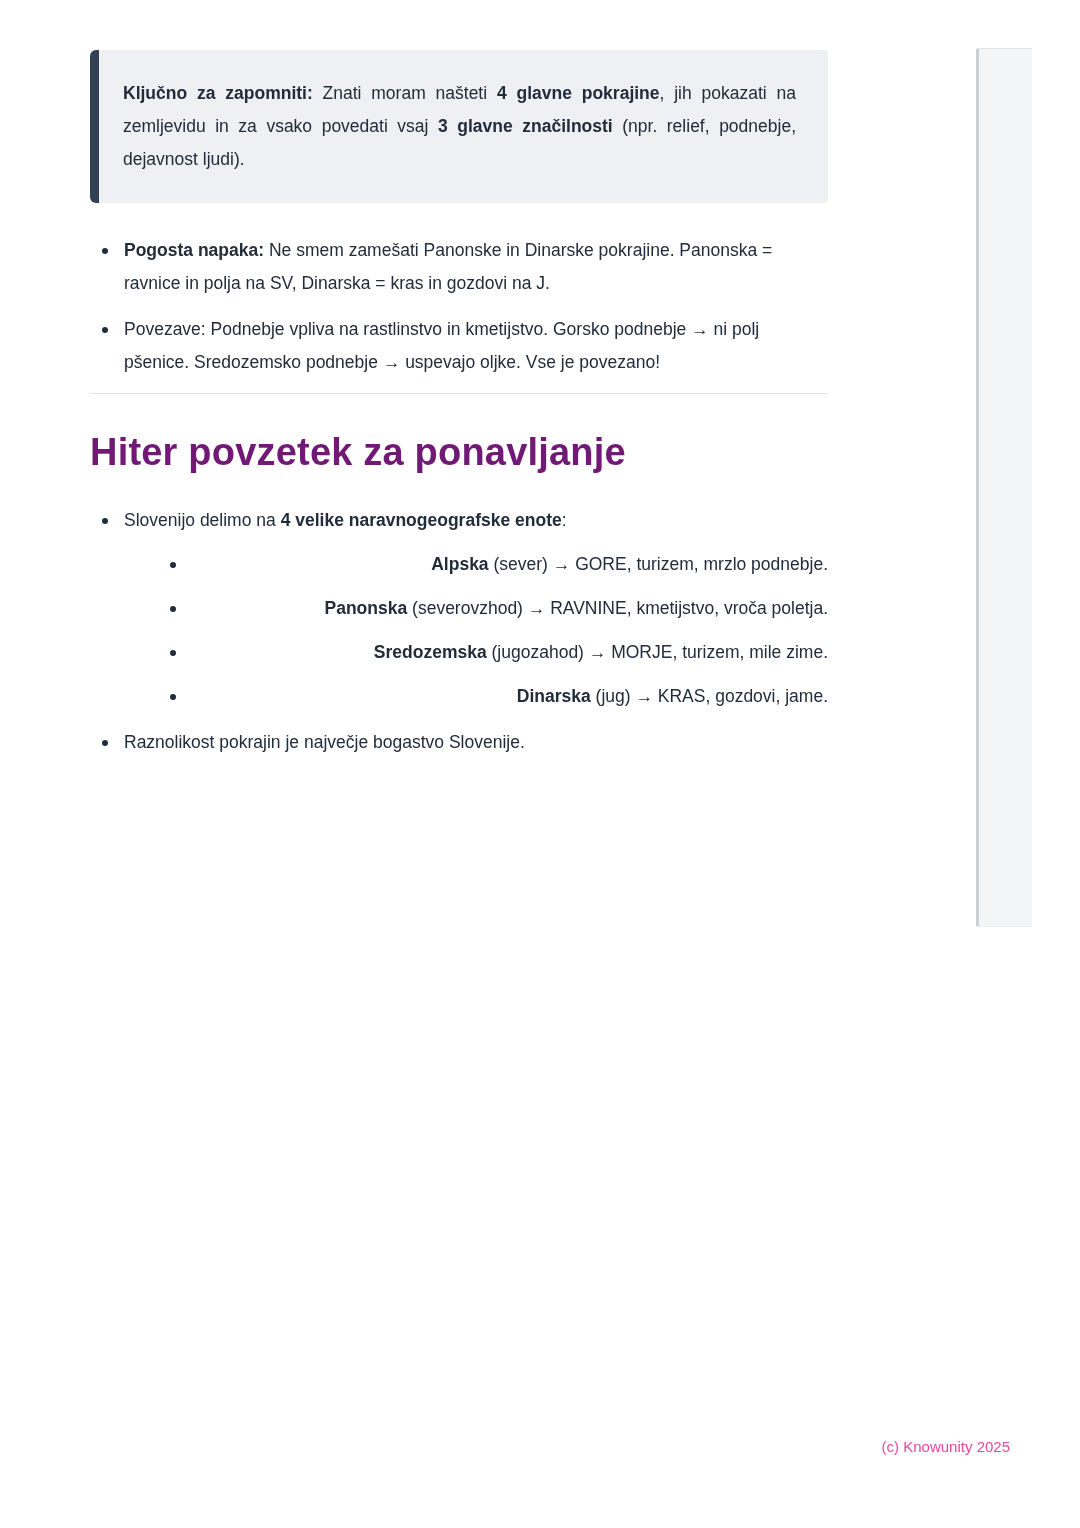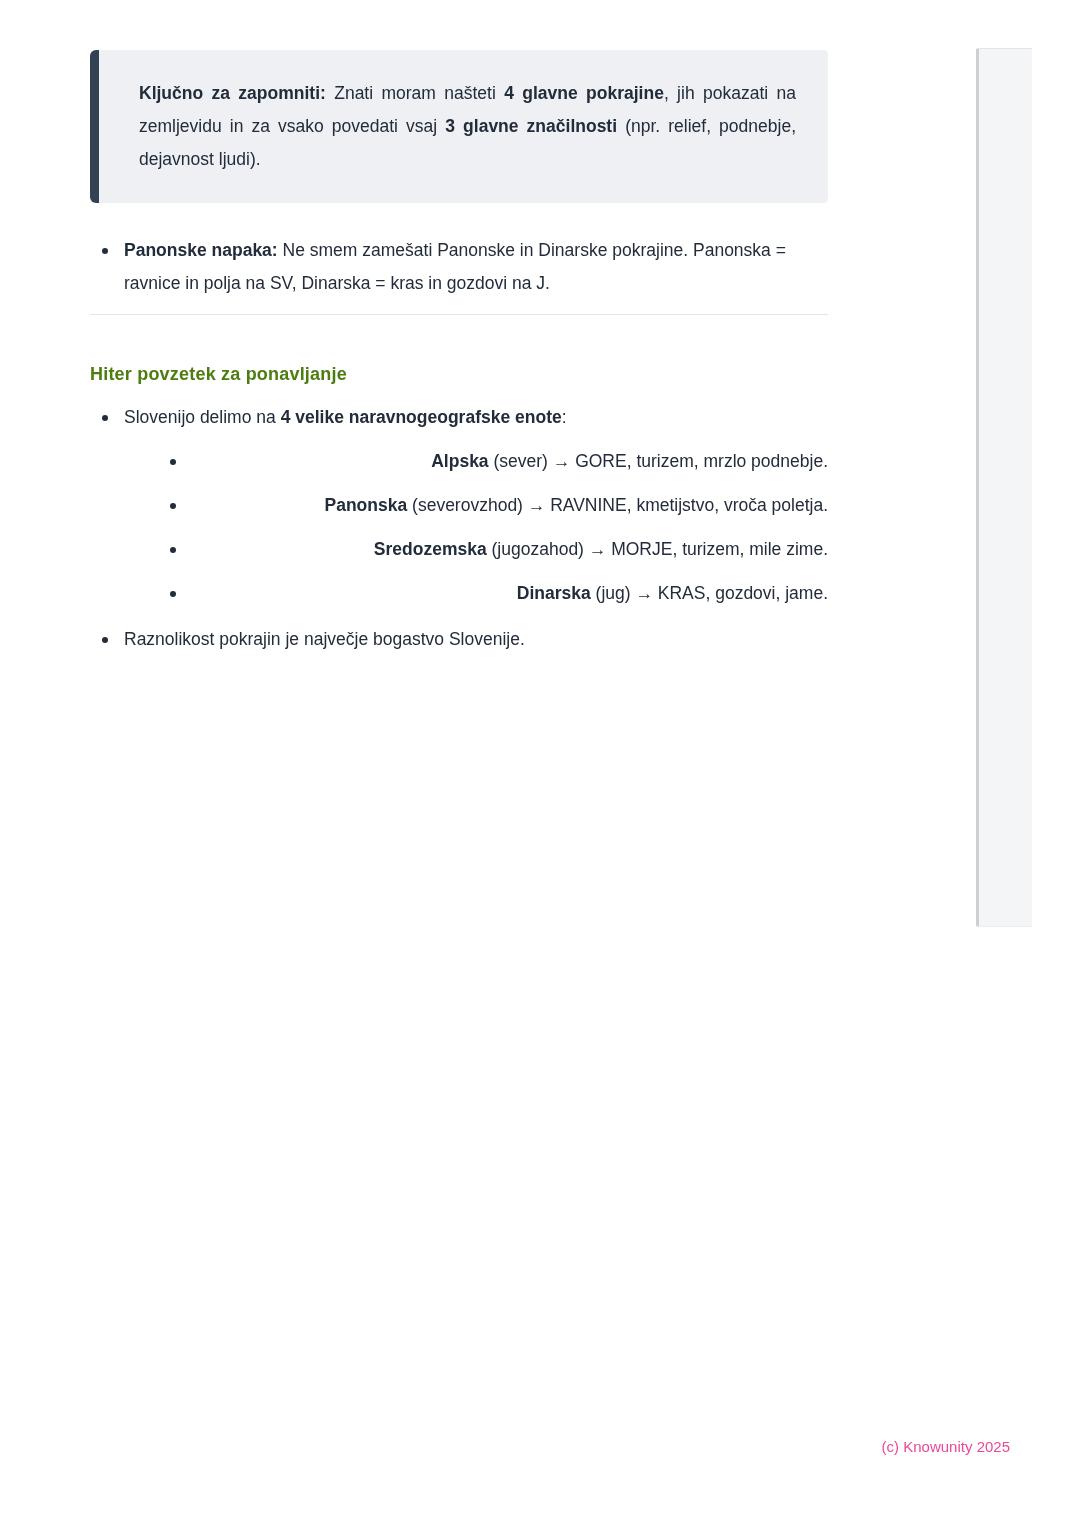--- a/index.html
+++ b/index.html
@@ -10,21 +10,21 @@
   }
   .page { position:relative; width:1080px; height:1528px; overflow:hidden; background:#ffffff; }
 
   .content { position:absolute; left:90px; top:50px; width:738px; }
 
   
   .callout { display:flex; align-items:stretch; }
   .callout-bar { flex:none; width:9px; background:#334155; border-radius:6px 0 0 6px; }
   .callout-body {
     flex:1; background:#eef0f3; border-radius:0 4px 4px 0;
-    padding:27px 32px 27px 40px;
+    padding:27px 32px 27px 24px;
     font-size:17.5px; line-height:33px; color:#232c3b;
     text-align:justify;
   }
 
   
   ul.notes { list-style:none; }
   ul.notes > li {
     position:relative; padding-left:34px;
     font-size:17.5px; line-height:33px; color:#232c3b;
     margin-bottom:13px;
@@ -36,25 +36,25 @@
   ul.top-notes { margin-top:31px; }
   ul.nested { margin-top:11px; margin-left:34px;text-align:right; }
   ul.nested > li { margin-bottom:11px; }
   .summary-notes > li.spaced { margin-top:19px; }
 
   .b { font-weight:700; }
 
   .divider { border:none; border-top:1px solid #e3e5e9; margin-top:14px; }
 
   .heading {
-    margin-top:49px;
-    font-size:18px; font-weight:700; color:#4d7c0f;
+    margin-top:37px;
+    font-size:38px; font-weight:700; color:#701a75;
     letter-spacing:0.2px;
   }
-  .summary-notes { margin-top:16px; }
+  .summary-notes { margin-top:30px; }
 
   
   .next-page-edge {
     position:absolute; left:976px; top:48px; width:56px; height:879px;
     background:#f3f5f7;
     border-left:3px solid #ccd0d5;
     border-top:1px solid #e0e3e7;
     border-bottom:1px solid #eceef1;
     border-radius:2px 0 0 2px;
   }
@@ -70,21 +70,22 @@
 <div class="page">
 
   <main class="content">
 
     <aside class="callout">
       <div class="callout-bar"></div>
       <p class="callout-body"><span class="b">Ključno za zapomniti:</span><span> Znati moram našteti </span><span class="b">4 glavne pokrajine</span><span>, jih pokazati na zemljevidu in za vsako povedati vsaj </span><span class="b">3 glavne značilnosti</span><span> (npr. relief, podnebje, dejavnost ljudi).</span></p>
     </aside>
 
     <ul class="notes top-notes">
-      <li><span class="b">Panonske napaka:</span><span> Ne smem zamešati Panonske in Dinarske pokrajine. Panonska = ravnice in polja na SV, Dinarska = kras in gozdovi na J.</span></li>
+      <li><span class="b">Pogosta napaka:</span><span> Ne smem zamešati Panonske in Dinarske pokrajine. Panonska = ravnice in polja na SV, Dinarska = kras in gozdovi na J.</span></li>
+      <li><span>Povezave: Podnebje vpliva na rastlinstvo in kmetijstvo. Gorsko podnebje → ni polj pšenice. Sredozemsko podnebje → uspevajo oljke. Vse je povezano!</span></li>
     </ul>
 
     <hr class="divider">
 
     <h2 class="heading">Hiter povzetek za ponavljanje</h2>
 
     <ul class="notes summary-notes">
       <li>
         <span><span>Slovenijo delimo na </span><span class="b">4 velike naravnogeografske enote</span><span>:</span></span>
         <ul class="notes nested">

